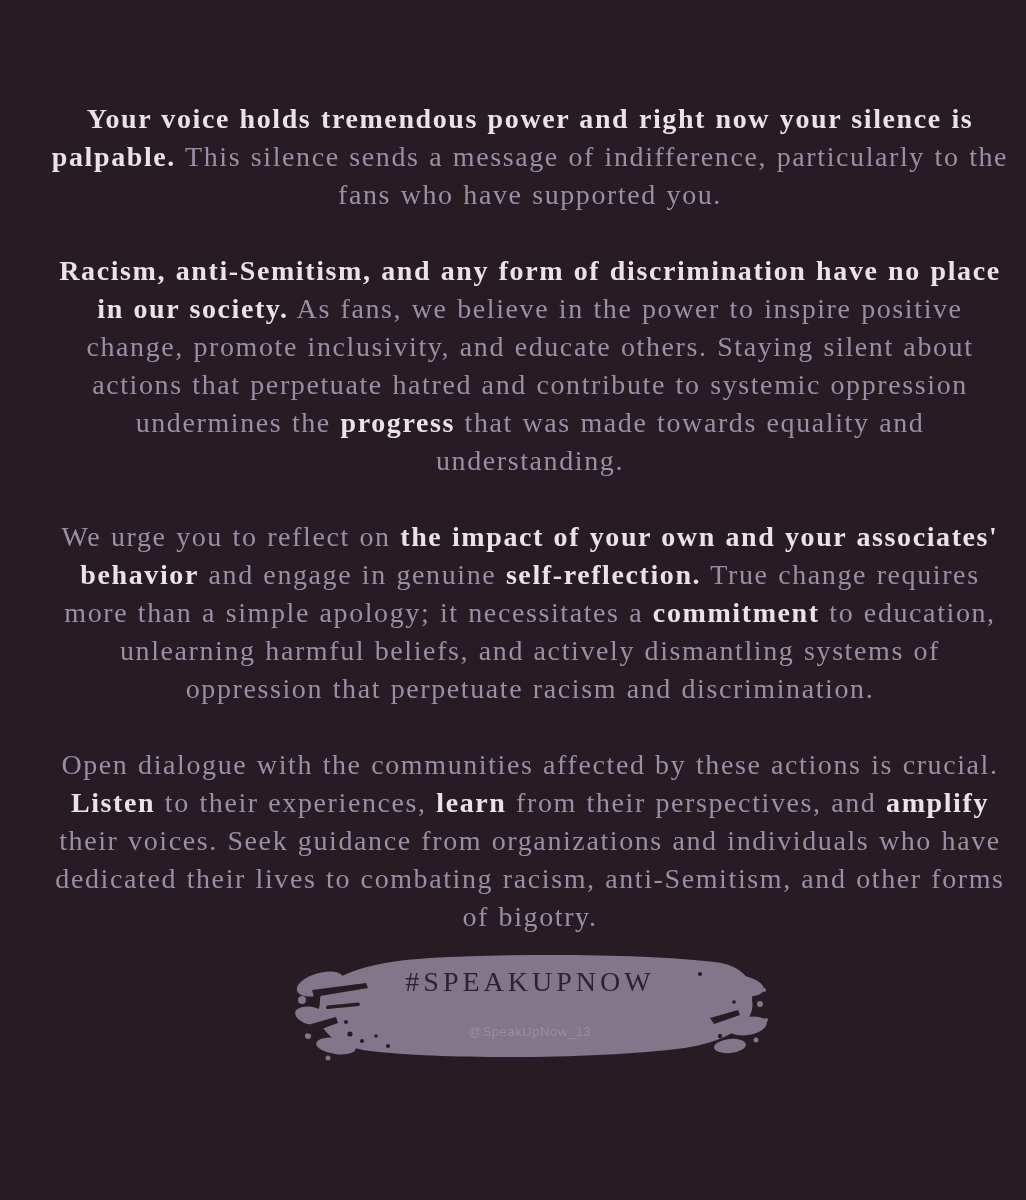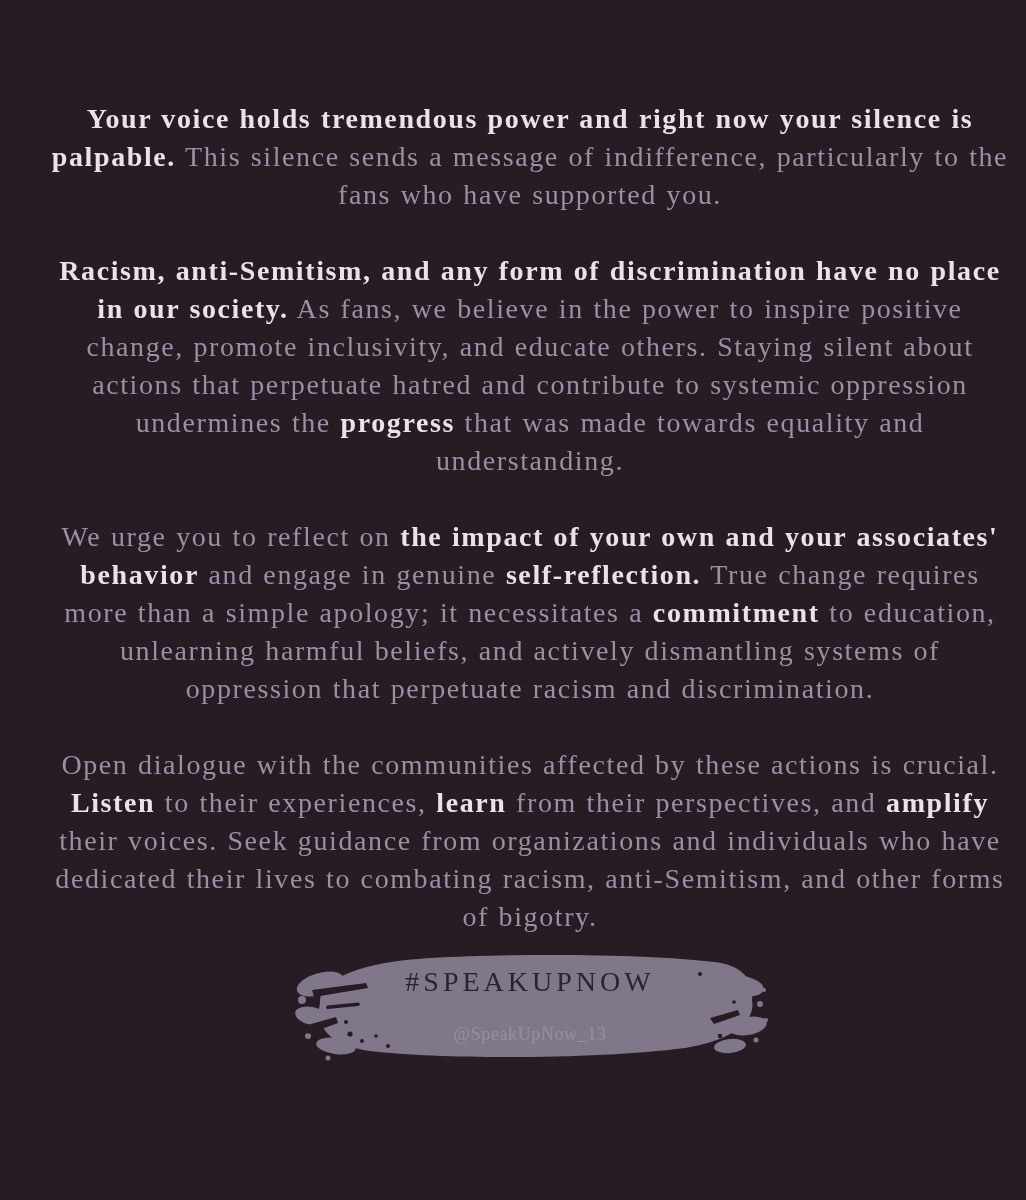--- a/index.html
+++ b/index.html
@@ -56,22 +56,22 @@
     font-family:"Liberation Serif", serif;
     font-size:28px;
     letter-spacing:4px;
     color:var(--hashtag-text);
     white-space:nowrap;
   }
   .handle{
     position:absolute;
     left:50%;top:76px;
     transform:translateX(-50%);
-    font-family:Liberation Serif, serif;
-    font-size:18px;
+    font-family:Liberation Sans, sans-serif;
+    font-size:13px;
     letter-spacing:0.6px;
     color:var(--handle-text);
     opacity:0.8;
     white-space:nowrap;
   }
 </style>
 </head>
 <body>
 
 <div class="poster">

